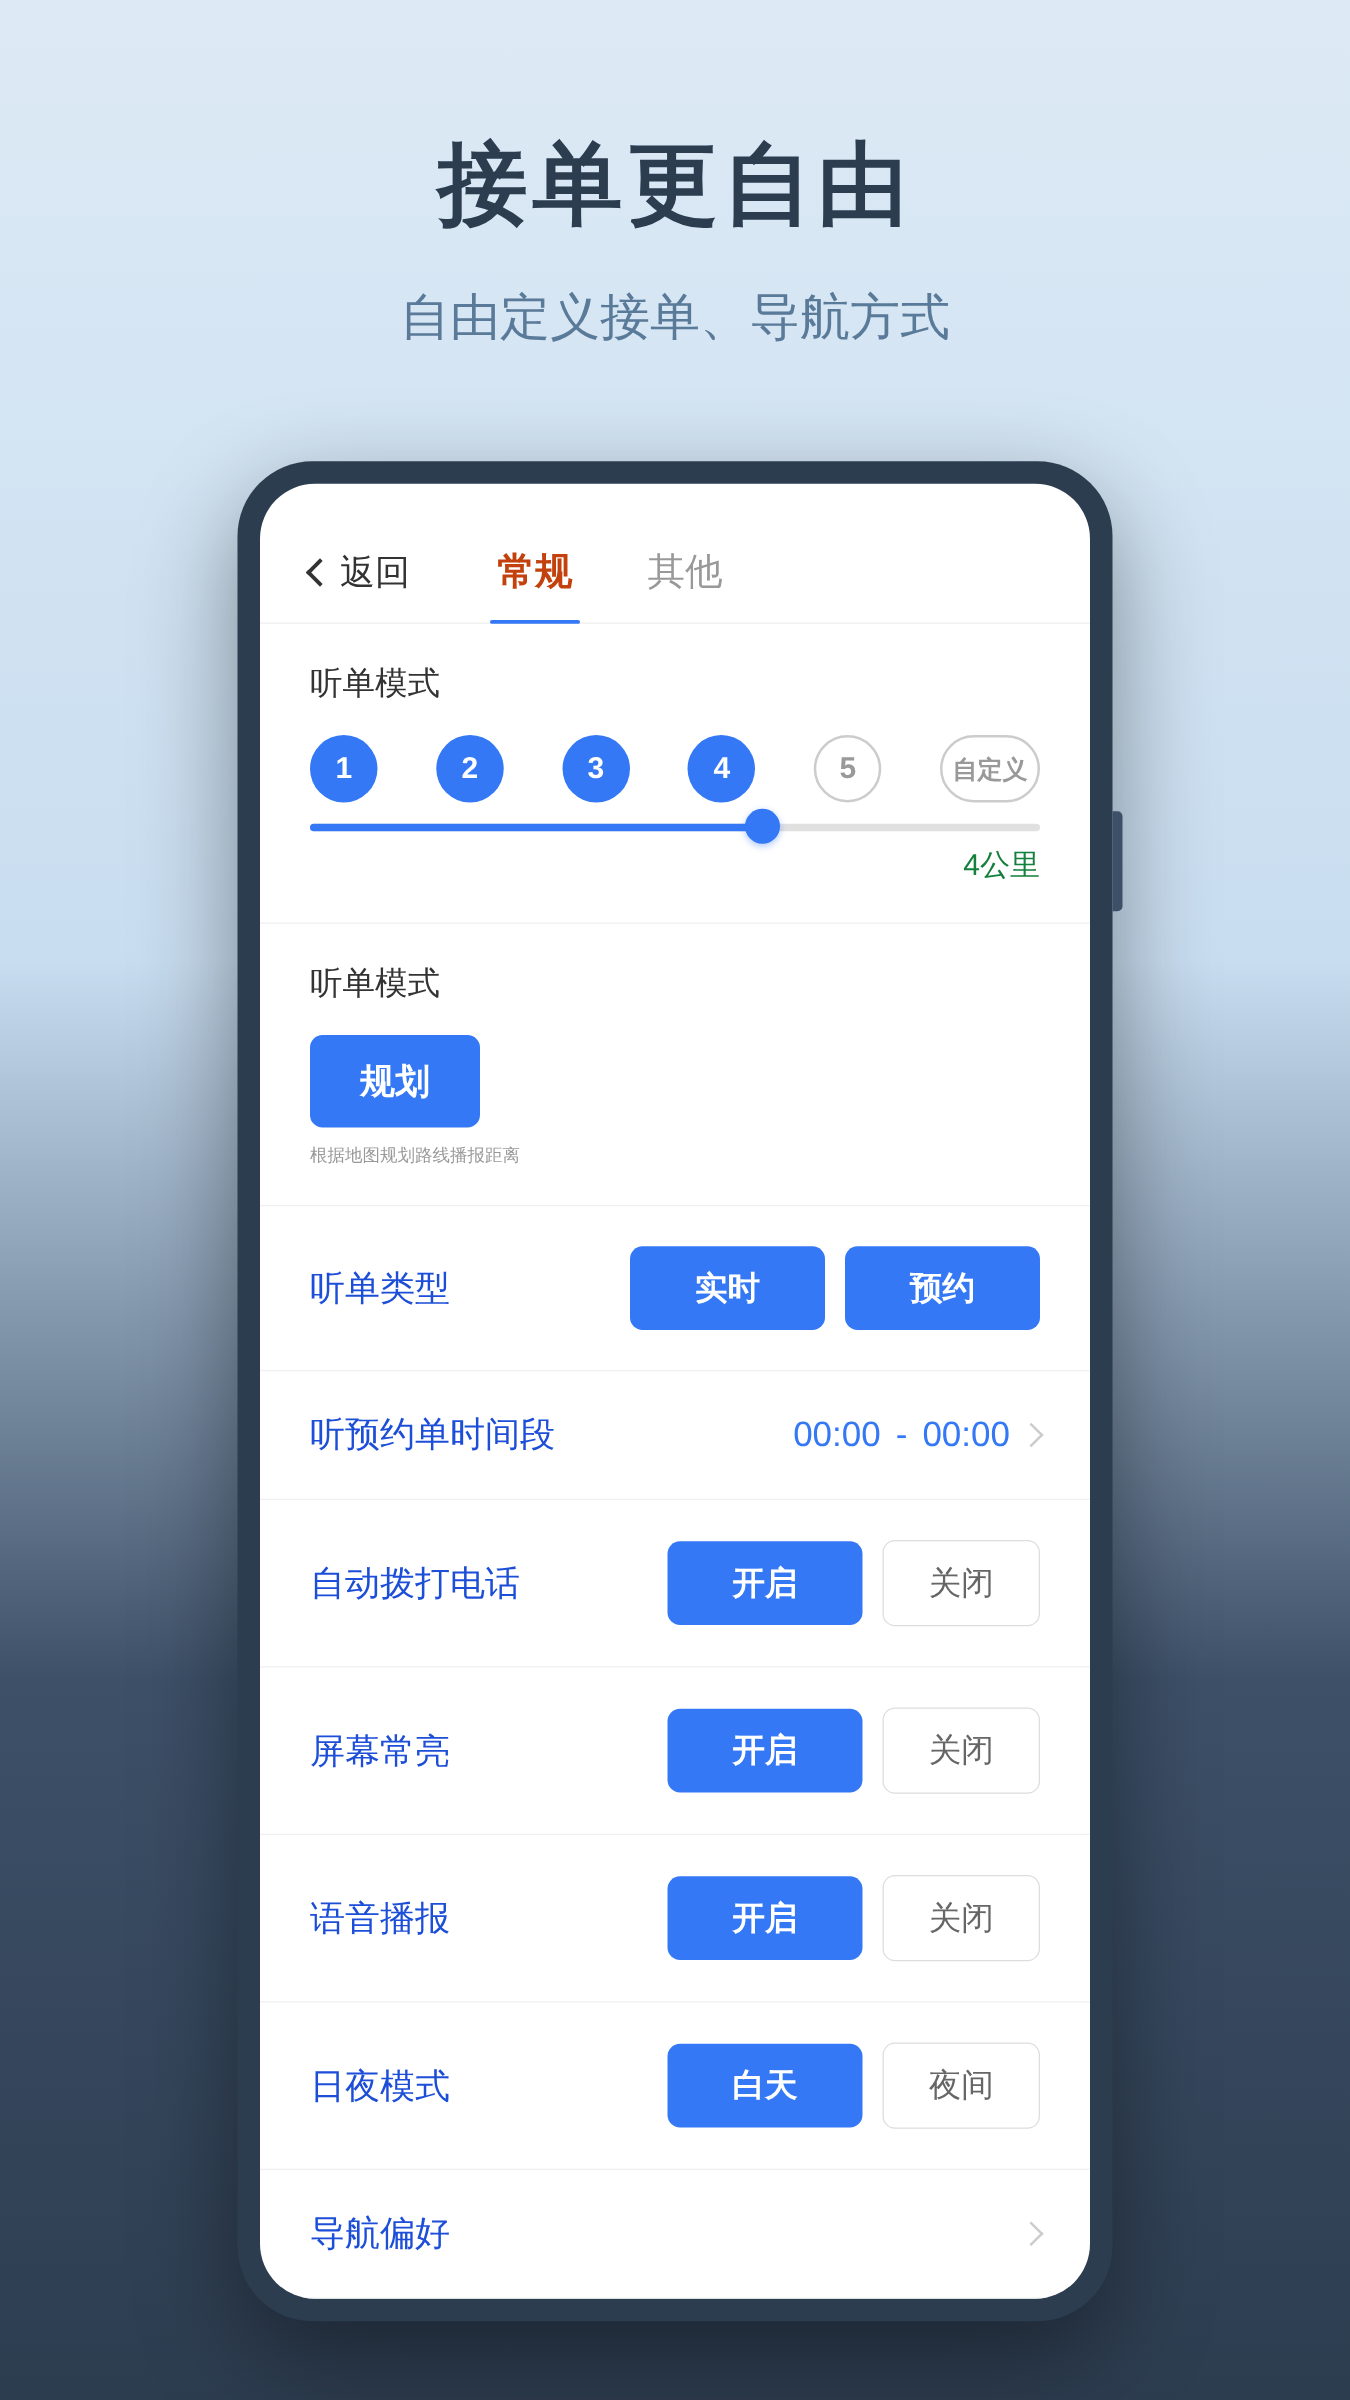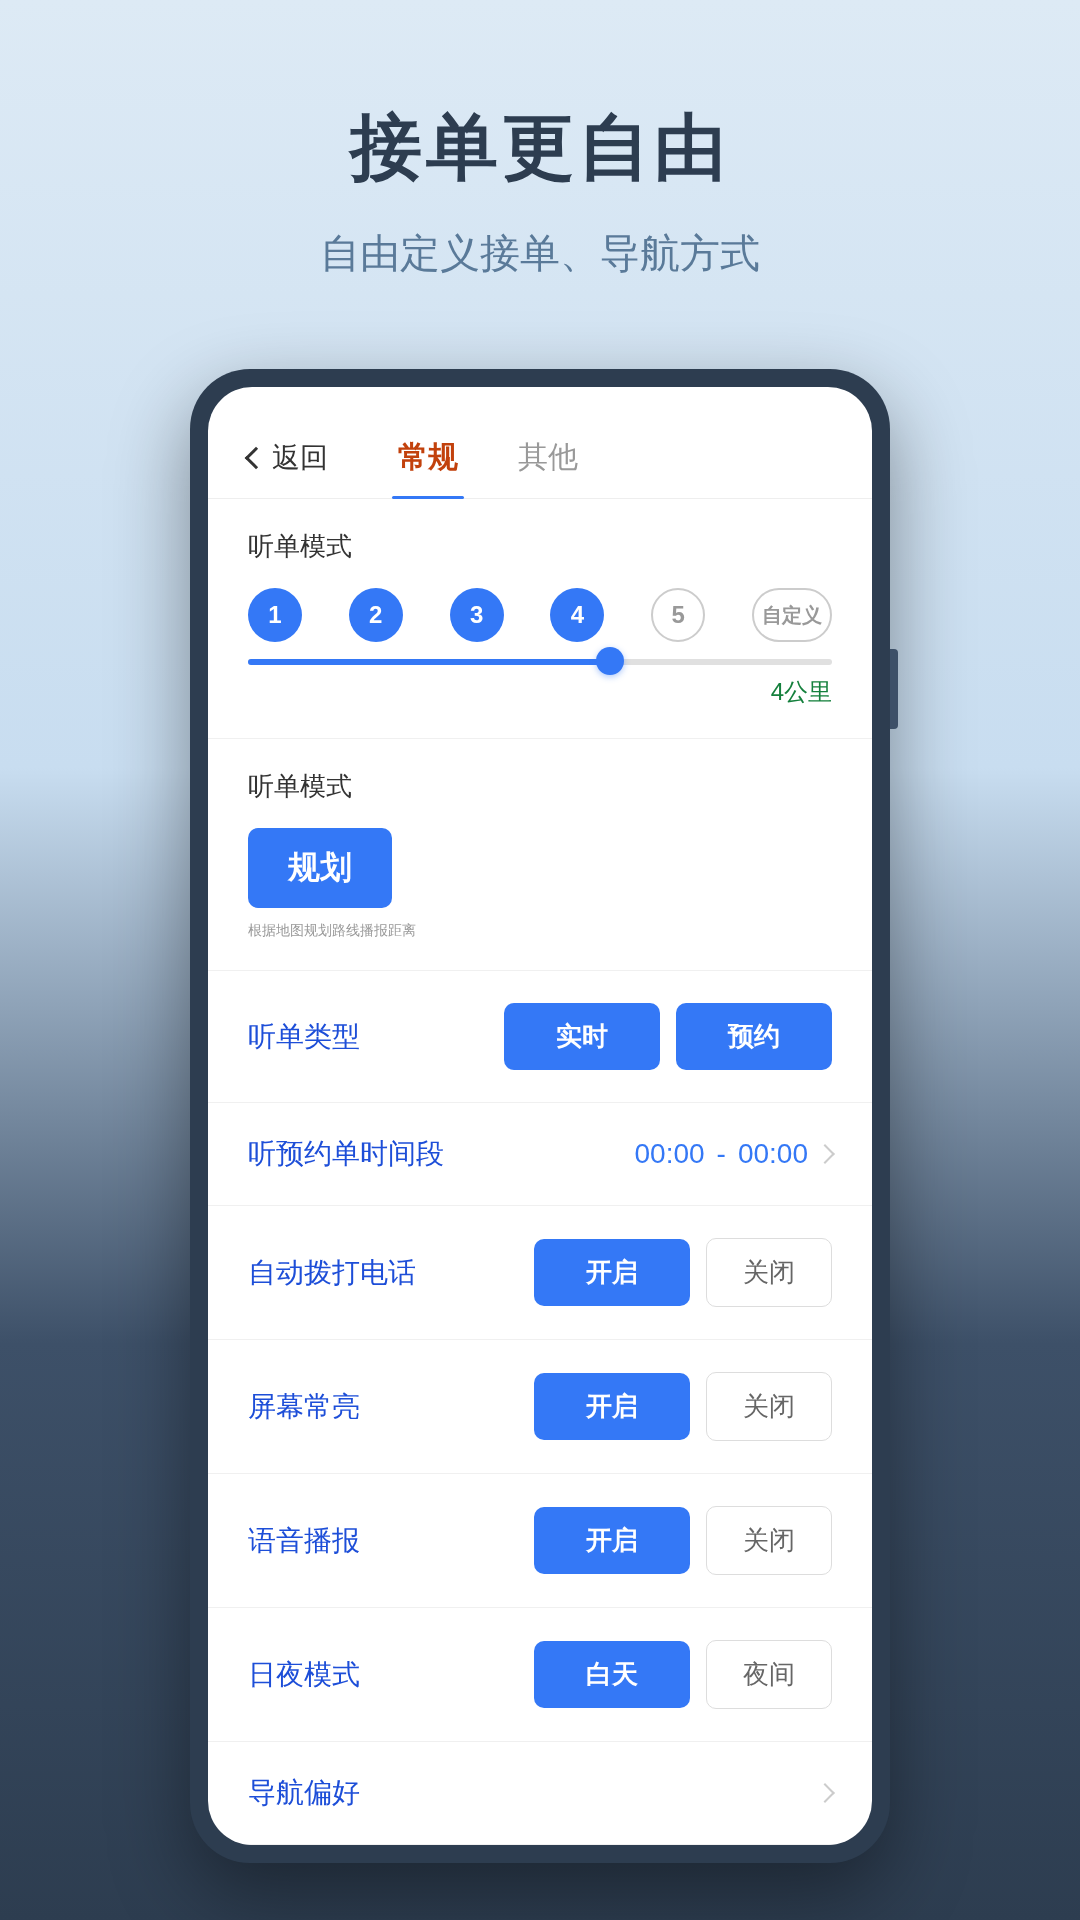--- a/index.html
+++ b/index.html
@@ -223,21 +223,21 @@
       margin-top: 8px;
     }
 
     
     .mode-btn {
       background: #3478f6;
       color: #fff;
       border: none;
       border-radius: 10px;
       padding: 18px 40px;
-      font-size: 32px;
+      font-size: 28px;
       font-weight: 600;
       cursor: pointer;
       margin-right: 16px;
     }
 
     .mode-hint {
       font-size: 14px;
       color: #999;
       margin-top: 14px;
     }

